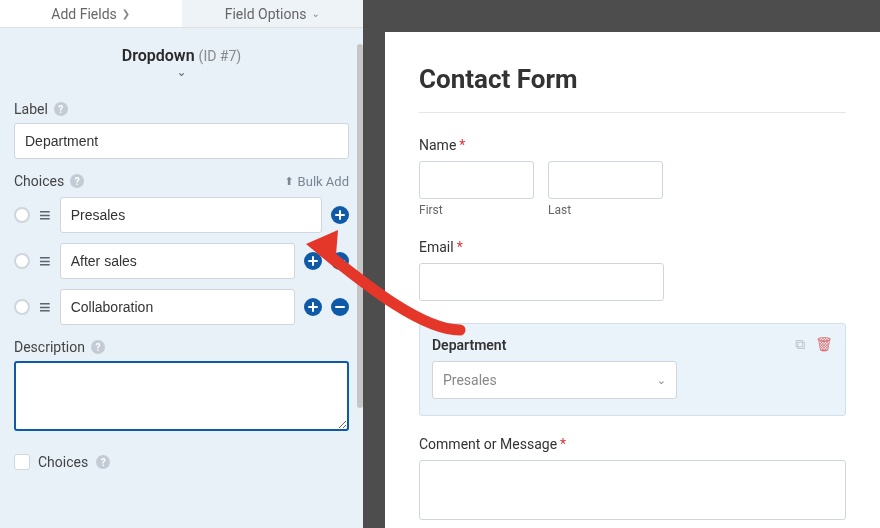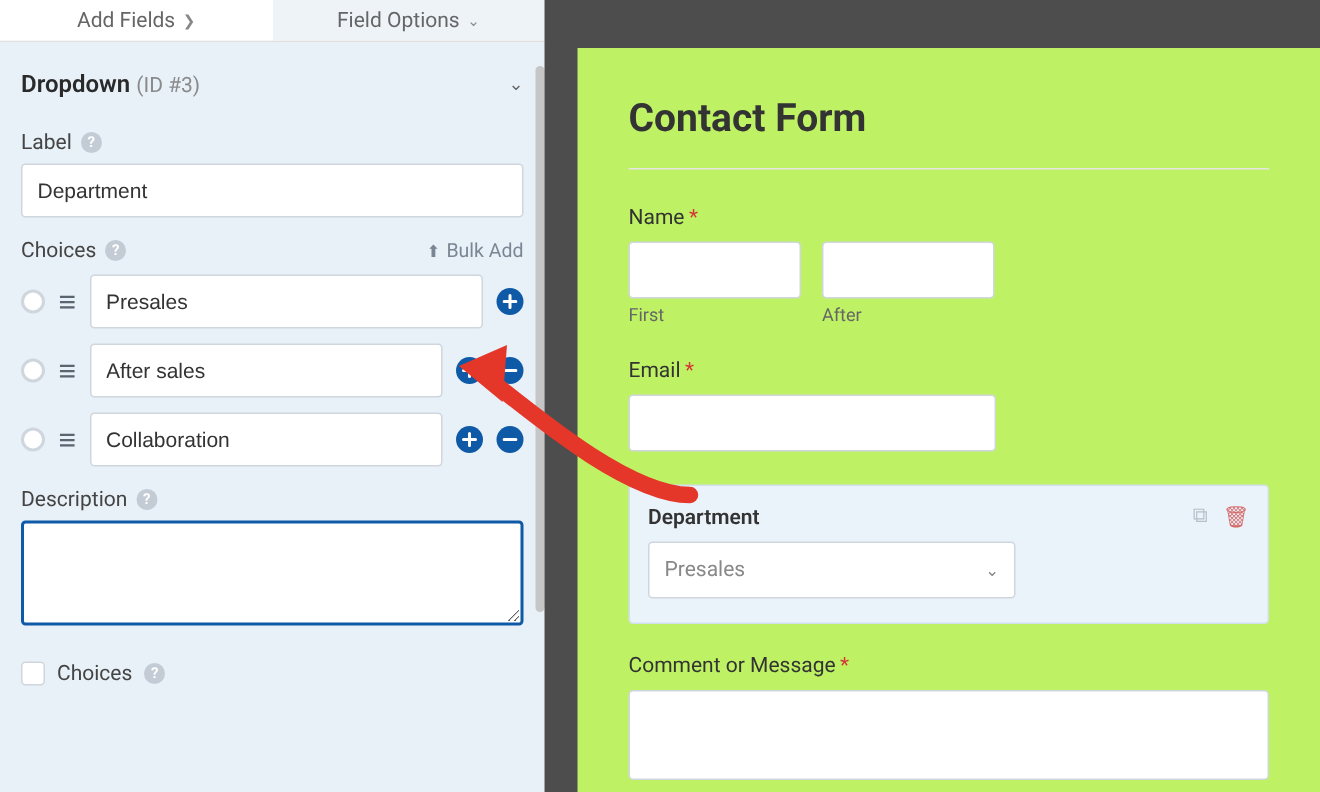--- a/index.html
+++ b/index.html
@@ -4,42 +4,42 @@
   <style>
     * { box-sizing: border-box; margin: 0; padding: 0; }
     body { font-family: -apple-system, BlinkMacSystemFont, "Segoe UI", Roboto, sans-serif; font-size: 14px; color: #444; background: #fff; width: 880px; height: 528px; overflow: hidden; position: relative; }
     .container { display: flex; height: 100%; }
     .left-panel { width: 363px; display: flex; flex-direction: column; background: #e8f0f8; }
     .tabs { display: flex; background: #fff; border-bottom: 1px solid #e0e0e0; height: 28px; }
     .tab { flex: 1; display: flex; align-items: center; justify-content: center; gap: 5px; font-size: 14px; color: #666; cursor: pointer; }
     .tab.inactive { background: #fff; }
     .tab.active { background: #eef3f8; }
     .chev { font-size: 10px; color: #888; }
-    .section-hdr { display: flex; align-items: center; justify-content: space-between; padding: 18px 14px; cursor: pointer; }
+    .section-hdr { display: flex; align-items: center; justify-content: space-between; padding: 18px 14px; cursor: pointer; flex-direction: column; }
     .section-title { font-size: 16px; font-weight: 600; color: #2a2a2a; display: flex; align-items: baseline; gap: 4px; }
     .id-muted { color: #8a8a8a; font-weight: 400; font-size: 14px; }
     .hdr-chev { color: #666; font-size: 12px; }
     .body { padding: 4px 14px 20px; display: flex; flex-direction: column; gap: 14px; }
     .row-lbl { display: flex; align-items: center; gap: 6px; font-size: 14px; color: #444; }
     .help-icon { width: 14px; height: 14px; border-radius: 50%; background: #c3ccd5; color: #fff; display: inline-flex; align-items: center; justify-content: center; font-size: 10px; font-weight: bold; }
     .input-text { width: 100%; border: 1px solid #cfd6dd; border-radius: 3px; padding: 9px 10px; font-size: 14px; color: #333; background: #fff; }
     .lbl-row { display: flex; align-items: center; justify-content: space-between; }
     .bulk-add { color: #7a8693; font-size: 13px; display: inline-flex; align-items: center; gap: 4px; cursor: pointer; }
     .upload-icon { font-size: 11px; }
     .choice { display: flex; align-items: center; gap: 9px; }
     .radio { width: 16px; height: 16px; border-radius: 50%; border: 2px solid #cfd6dd; background: #fff; flex: 0 0 16px; }
     .drag-icon { color: #5a6570; font-size: 20px; line-height: 1; flex: 0 0 auto; }
     .choice-input { flex: 1; border: 1px solid #cfd6dd; border-radius: 3px; padding: 9px 10px; font-size: 14px; color: #333; background: #fff; }
     .circ-btn { width: 18px; height: 18px; border-radius: 50%; background: #0f5aa7; color: #fff; display: inline-flex; align-items: center; justify-content: center; cursor: pointer; flex: 0 0 18px; }
     .circ-btn svg { display: block; }
     .textarea { width: 100%; height: 70px; border: 2px solid #0f5aa7; border-radius: 3px; padding: 6px; font-size: 14px; background: #fff; resize: vertical; }
     .check-row { display: flex; align-items: center; gap: 8px; padding-top: 6px; }
     .checkbox { width: 16px; height: 16px; border: 1px solid #cfd6dd; border-radius: 3px; background: #fff; }
     .right-panel { flex: 1; background: #4d4d4d; height: 100%; position: relative; }
-    .white-pad { position: absolute; left: 22px; right: 0; top: 32px; bottom: 0; background: #bef264; padding: 32px 34px 0; }
+    .white-pad { position: absolute; left: 22px; right: 0; top: 32px; bottom: 0; background: #ffffff; padding: 32px 34px 0; }
     .form-title { font-size: 26px; font-weight: 700; color: #333; padding-bottom: 18px; border-bottom: 1px solid #e6e6e6; margin-bottom: 24px; }
     .fld { margin-bottom: 22px; }
     .fld-label { font-size: 14px; font-weight: 400; color: #333; display: flex; align-items: center; gap: 3px; margin-bottom: 8px; }
     .req { color: #d63638; }
     .name-pair { display: flex; gap: 14px; }
     .name-col { display: flex; flex-direction: column; gap: 4px; }
     .mini-input { width: 115px; height: 38px; border: 1px solid #cfd6dd; border-radius: 3px; background: #fff; }
     .mini-lbl { font-size: 12px; color: #666; }
     .wide-input { width: 245px; height: 38px; border: 1px solid #cfd6dd; border-radius: 3px; background: #fff; }
     .dept-sel { border: 1px solid #d2e0ee; background: #eaf2fa; border-radius: 3px; padding: 12px 12px 16px; position: relative; }
@@ -67,21 +67,21 @@
       </div>
       <div class="tab active">
         <span>Field Options</span>
         <span class="chev">⌄</span>
       </div>
     </div>
 
     <div class="section-hdr">
       <div class="section-title">
         <span>Dropdown</span>
-        <span class="id-muted">(ID #3)</span>
+        <span class="id-muted">(ID #7)</span>
       </div>
       <span class="hdr-chev">⌄</span>
     </div>
 
     <div class="body">
       <div>
         <div class="row-lbl" style="margin-bottom:6px">
           <span>Label</span>
           <span class="help-icon">?</span>
         </div>
@@ -171,21 +171,21 @@
           <span>Name</span>
           <span class="req">*</span>
         </div>
         <div class="name-pair">
           <div class="name-col">
             <div class="mini-input"></div>
             <span class="mini-lbl">First</span>
           </div>
           <div class="name-col">
             <div class="mini-input"></div>
-            <span class="mini-lbl">After</span>
+            <span class="mini-lbl">Last</span>
           </div>
         </div>
       </div>
 
       <div class="fld">
         <div class="fld-label">
           <span>Email</span>
           <span class="req">*</span>
         </div>
         <div class="wide-input"></div>

